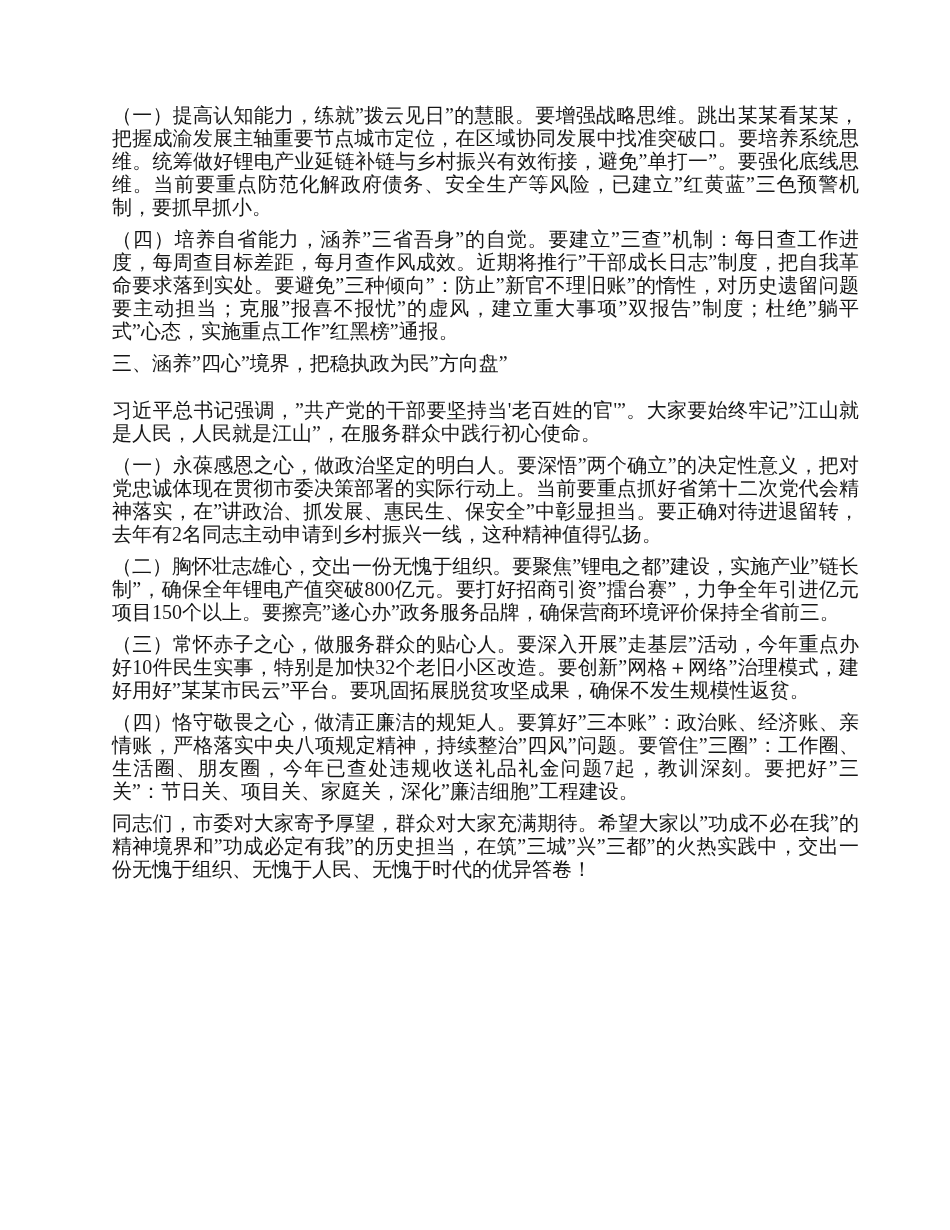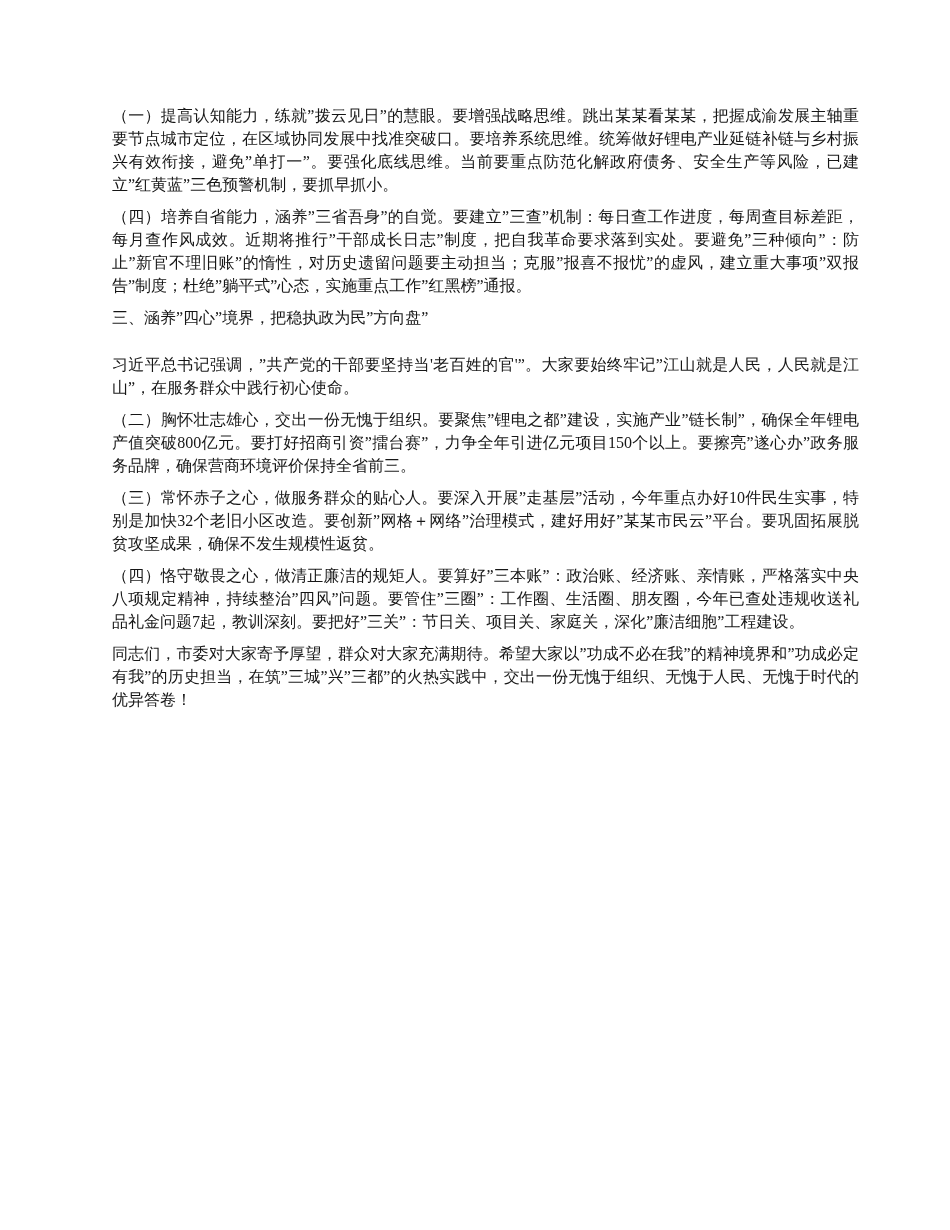--- a/index.html
+++ b/index.html
@@ -15,21 +15,21 @@
     font-family: "Liberation Serif", "DejaVu Serif", serif;
   }
   .doc-page {
     position: absolute;
     left: 112px;
     top: 104px;
     width: 747px;
   }
   .doc-page p {
     margin: 0 0 9px 0;
-    font-size: 16px;
+    font-size: 20px;
     line-height: 23px;
     color: #161616;
     text-align: justify;
     text-justify: inter-character;
     word-break: break-all;
     font-family: "Liberation Serif", "DejaVu Serif", serif;
   }
   .doc-page p.section-heading {
     margin-bottom: 24px;
     text-align: left;
@@ -39,17 +39,18 @@
   }
 </style>
 </head>
 <body>
 
 <div class="doc-page">
   <p>（一）提高认知能力，练就”拨云见日”的慧眼。要增强战略思维。跳出某某看某某，把握成渝发展主轴重要节点城市定位，在区域协同发展中找准突破口。要培养系统思维。统筹做好锂电产业延链补链与乡村振兴有效衔接，避免”单打一”。要强化底线思维。当前要重点防范化解政府债务、安全生产等风险，已建立”红黄蓝”三色预警机制，要抓早抓小。</p>
   <p>（四）培养自省能力，涵养”三省吾身”的自觉。要建立”三查”机制：每日查工作进度，每周查目标差距，每月查作风成效。近期将推行”干部成长日志”制度，把自我革命要求落到实处。要避免”三种倾向”：防止”新官不理旧账”的惰性，对历史遗留问题要主动担当；克服”报喜不报忧”的虚风，建立重大事项”双报告”制度；杜绝”躺平式”心态，实施重点工作”红黑榜”通报。</p>
   <p class="section-heading">三、涵养”四心”境界，把稳执政为民”方向盘”</p>
   <p>习近平总书记强调，”共产党的干部要坚持当'老百姓的官'”。大家要始终牢记”江山就是人民，人民就是江山”，在服务群众中践行初心使命。</p>
+  <p>（一）永葆感恩之心，做政治坚定的明白人。要深悟”两个确立”的决定性意义，把对党忠诚体现在贯彻市委决策部署的实际行动上。当前要重点抓好省第十二次党代会精神落实，在”讲政治、抓发展、惠民生、保安全”中彰显担当。要正确对待进退留转，去年有2名同志主动申请到乡村振兴一线，这种精神值得弘扬。</p>
   <p>（二）胸怀壮志雄心，交出一份无愧于组织。要聚焦”锂电之都”建设，实施产业”链长制”，确保全年锂电产值突破800亿元。要打好招商引资”擂台赛”，力争全年引进亿元项目150个以上。要擦亮”遂心办”政务服务品牌，确保营商环境评价保持全省前三。</p>
   <p>（三）常怀赤子之心，做服务群众的贴心人。要深入开展”走基层”活动，今年重点办好10件民生实事，特别是加快32个老旧小区改造。要创新”网格＋网络”治理模式，建好用好”某某市民云”平台。要巩固拓展脱贫攻坚成果，确保不发生规模性返贫。</p>
   <p>（四）恪守敬畏之心，做清正廉洁的规矩人。要算好”三本账”：政治账、经济账、亲情账，严格落实中央八项规定精神，持续整治”四风”问题。要管住”三圈”：工作圈、生活圈、朋友圈，今年已查处违规收送礼品礼金问题7起，教训深刻。要把好”三关”：节日关、项目关、家庭关，深化”廉洁细胞”工程建设。</p>
   <p>同志们，市委对大家寄予厚望，群众对大家充满期待。希望大家以”功成不必在我”的精神境界和”功成必定有我”的历史担当，在筑”三城”兴”三都”的火热实践中，交出一份无愧于组织、无愧于人民、无愧于时代的优异答卷！</p>
 </div>
 
 </body></html>

